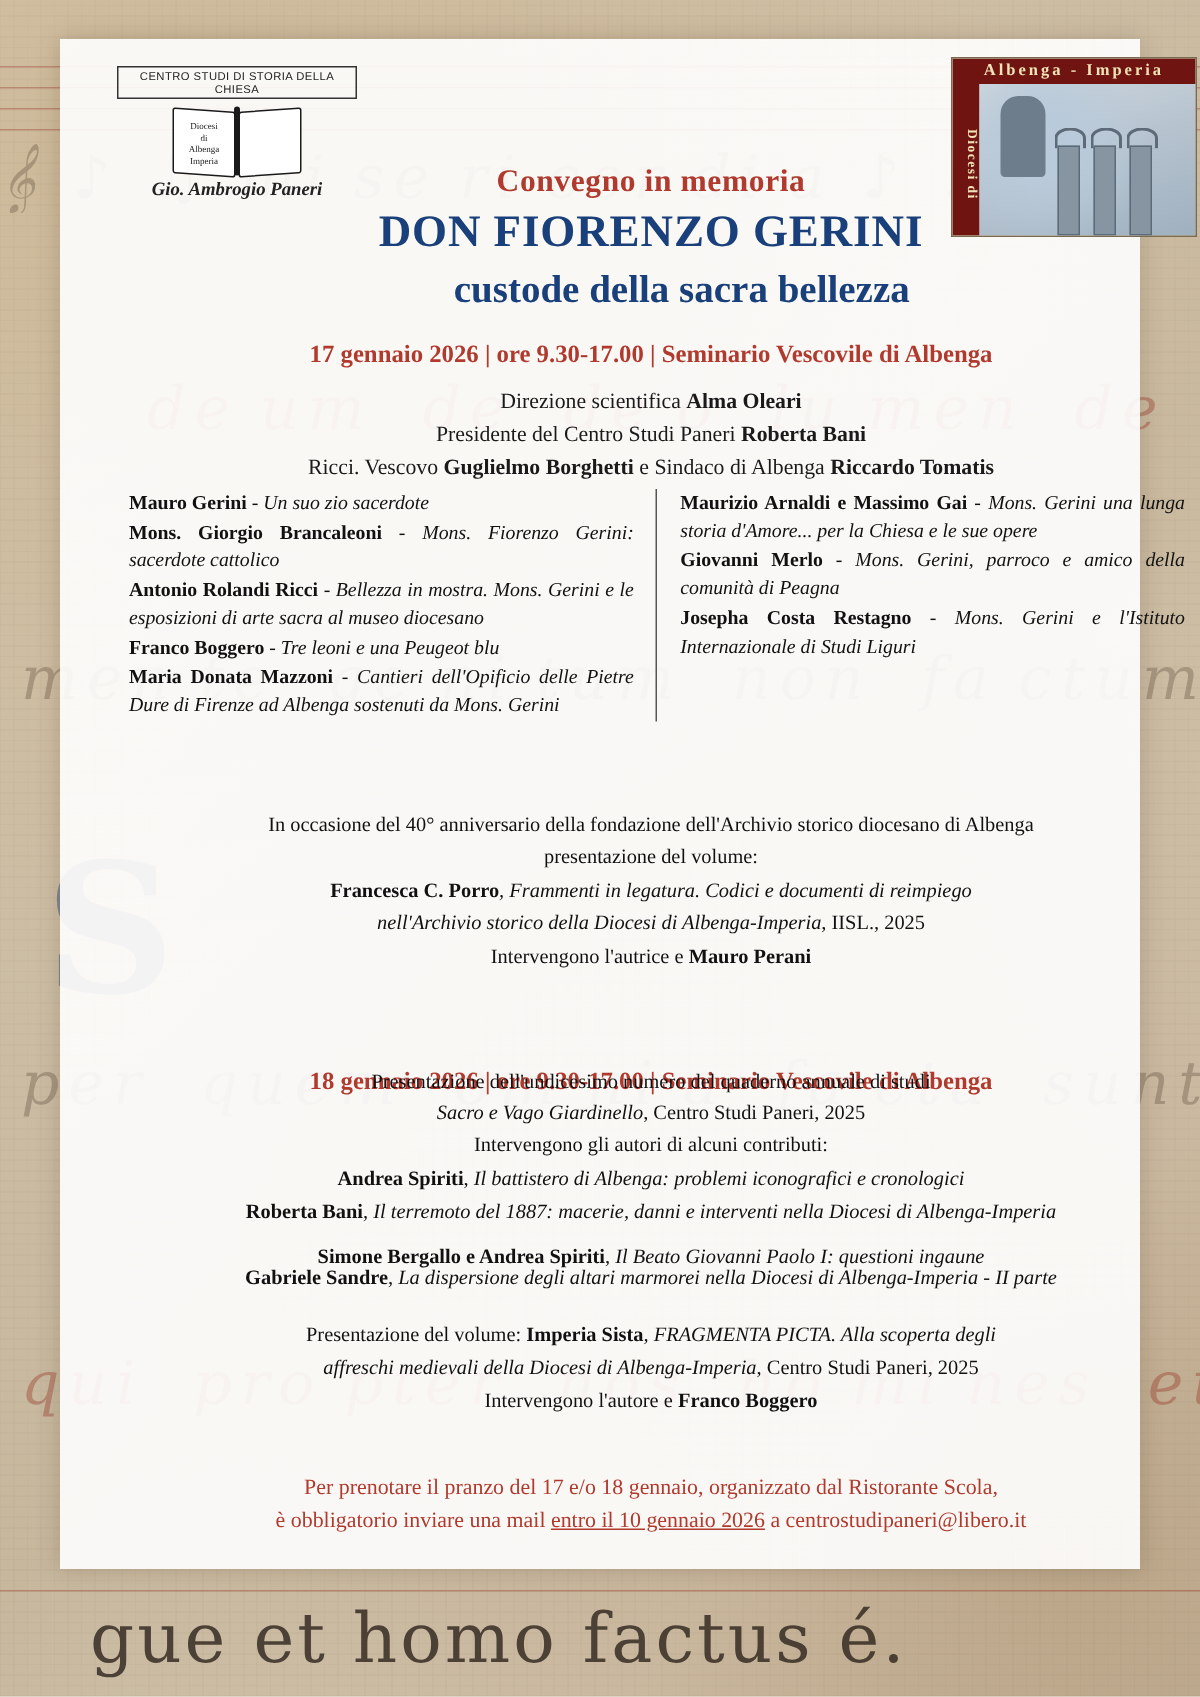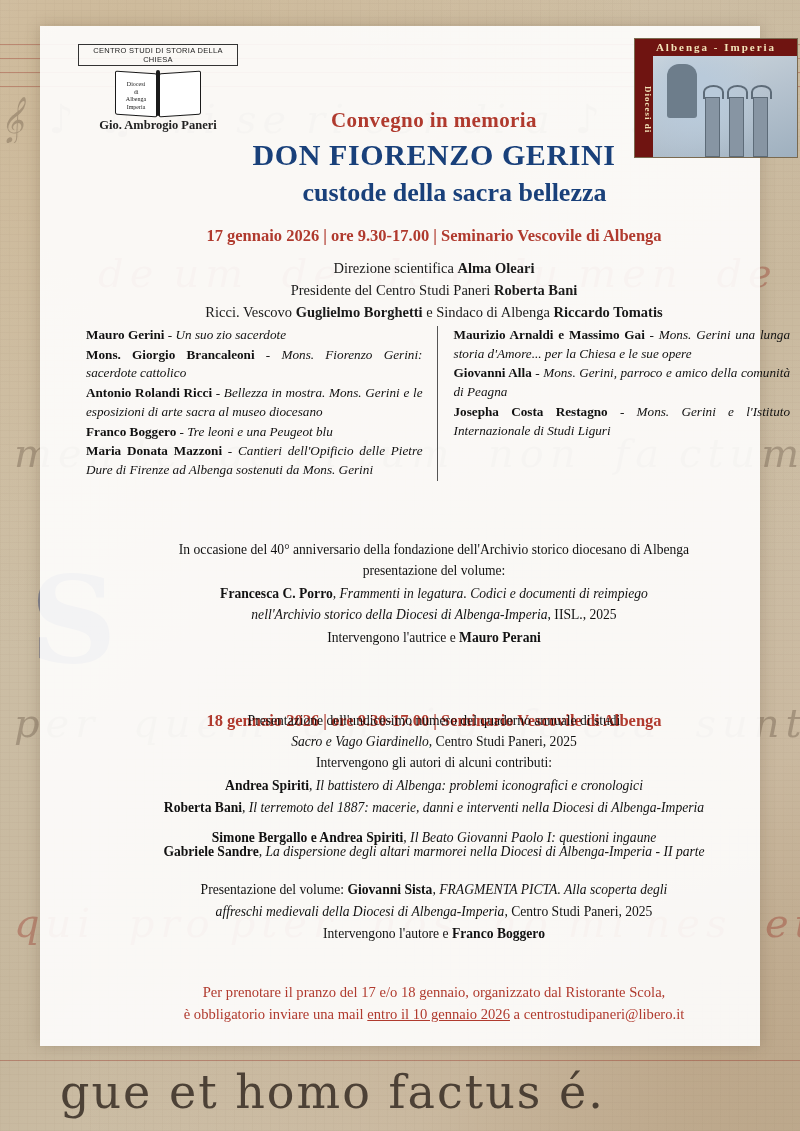--- a/index.html
+++ b/index.html
@@ -83,21 +83,21 @@
     background:#fff;
   }
   .book .pg.l{left:0;transform:skewY(4deg);}
   .book .pg.r{right:0;transform:skewY(-4deg);}
   .book .spine{position:absolute;left:41px;top:-2px;width:4px;height:46px;background:#1a1a1a;border-radius:2px;}
   .book .dioc{
     position:absolute;left:4px;top:9px;width:34px;text-align:center;font-size:6px;line-height:1.25;
     font-family:"Liberation Serif",serif;
   }
   .logo-left .name{
-    font-size:12.5px;font-weight:bold;margin-top:2px;
+    font-size:12.5px;font-style:italic;font-weight:bold;margin-top:2px;
     font-family:"Liberation Serif",serif;
   }
 
   .logo-right{
     position:absolute;right:30px;top:12px;width:162px;height:118px;
     border:1px solid #7a6a50;
     background:
       linear-gradient(180deg,#e8dcc0 0%,#dfd2b4 42%,#d8cbae 100%);
     overflow:hidden;
   }
@@ -247,21 +247,21 @@
   <div class="cols">
     <div class="col left">
       <p><b>Mauro Gerini</b><span> - </span><i>Un suo zio sacerdote</i></p>
       <p><b>Mons. Giorgio Brancaleoni</b><span> - </span><i>Mons. Fiorenzo Gerini: sacerdote cattolico</i></p>
       <p><b>Antonio Rolandi Ricci</b><span> - </span><i>Bellezza in mostra. Mons. Gerini e le esposizioni di arte sacra al museo diocesano</i></p>
       <p><b>Franco Boggero</b><span> - </span><i>Tre leoni e una Peugeot blu</i></p>
       <p><b>Maria Donata Mazzoni</b><span> - </span><i>Cantieri dell'Opificio delle Pietre Dure di Firenze ad Albenga sostenuti da Mons. Gerini</i></p>
     </div>
     <div class="col right">
       <p><b>Maurizio Arnaldi e Massimo Gai</b><span> - </span><i>Mons. Gerini una lunga storia d'Amore... per la Chiesa e le sue opere</i></p>
-      <p><b>Giovanni Alla</b><span> - </span><i>Mons. Gerini, parroco e amico della comunità di Peagna</i></p>
+      <p><b>Giovanni Merlo</b><span> - </span><i>Mons. Gerini, parroco e amico della comunità di Peagna</i></p>
       <p><b>Josepha Costa Restagno</b><span> - </span><i>Mons. Gerini e l'Istituto Internazionale di Studi Liguri</i></p>
     </div>
   </div>
 
   <div class="row para" style="top:514px;">In occasione del 40° anniversario della fondazione dell'Archivio storico diocesano di Albenga</div>
   <div class="row para" style="top:535px;">presentazione del volume:</div>
   <div class="row para" style="top:558px;">
     <b>Francesca C. Porro</b><i>, Frammenti in legatura. Codici e documenti di reimpiego</i>
   </div>
   <div class="row para" style="top:579px;">
@@ -286,21 +286,21 @@
     <b>Roberta Bani</b><span>, </span><i>Il terremoto del 1887: macerie, danni e interventi nella Diocesi di Albenga-Imperia</i>
   </div>
   <div class="row para" style="top:802px;">
     <b>Simone Bergallo e Andrea Spiriti</b><span>, </span><i>Il Beato Giovanni Paolo I: questioni ingaune</i>
   </div>
   <div class="row para" style="top:816px;">
     <b>Gabriele Sandre</b><span>, </span><i>La dispersione degli altari marmorei nella Diocesi di Albenga-Imperia - II parte</i>
   </div>
 
   <div class="row para" style="top:854px;">
-    <span>Presentazione del volume: </span><b>Giovanni Sista</b><i>, FRAGMENTA PICTA. Alla scoperta degli</i>
+    <span>Presentazione del volume: </span><b>Imperia Sista</b><i>, FRAGMENTA PICTA. Alla scoperta degli</i>
   </div>
   <div class="row para" style="top:876px;">
     <i>affreschi medievali della Diocesi di Albenga-Imperia</i><span>, Centro Studi Paneri, 2025</span>
   </div>
   <div class="row para" style="top:898px;">
     <span>Intervengono l'autore e </span><b>Franco Boggero</b>
   </div>
 
   <div class="foot">
     <div>Per prenotare il pranzo del 17 e/o 18 gennaio, organizzato dal Ristorante Scola,</div>

